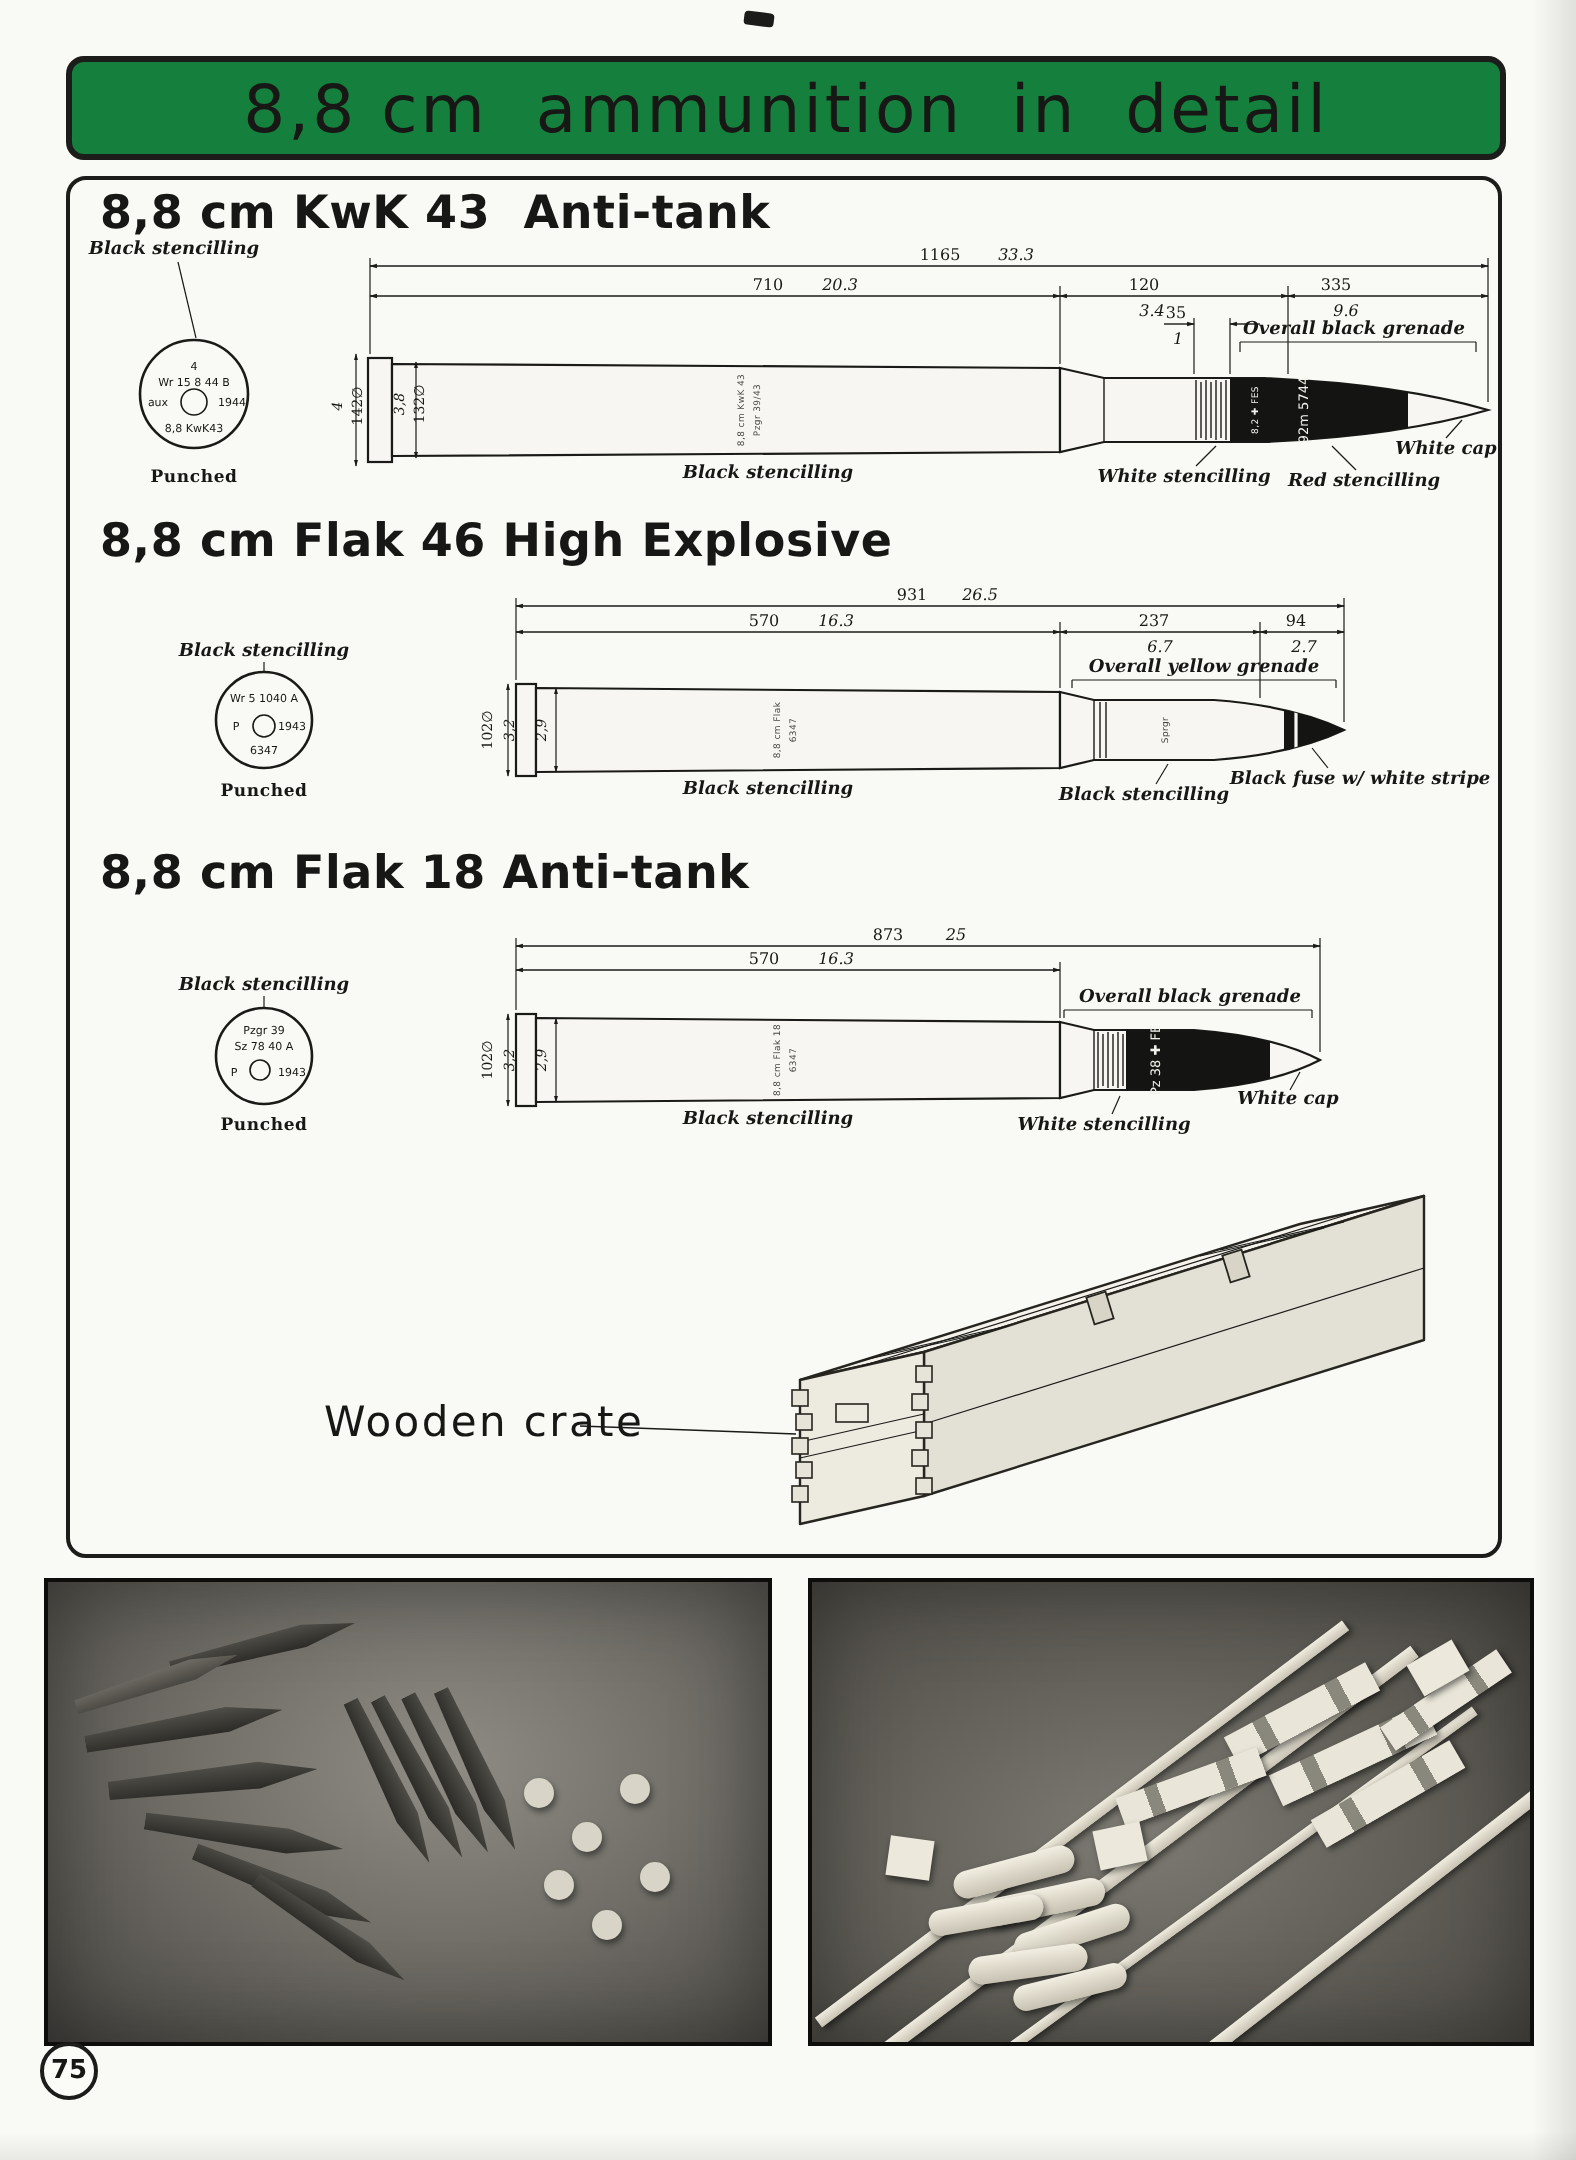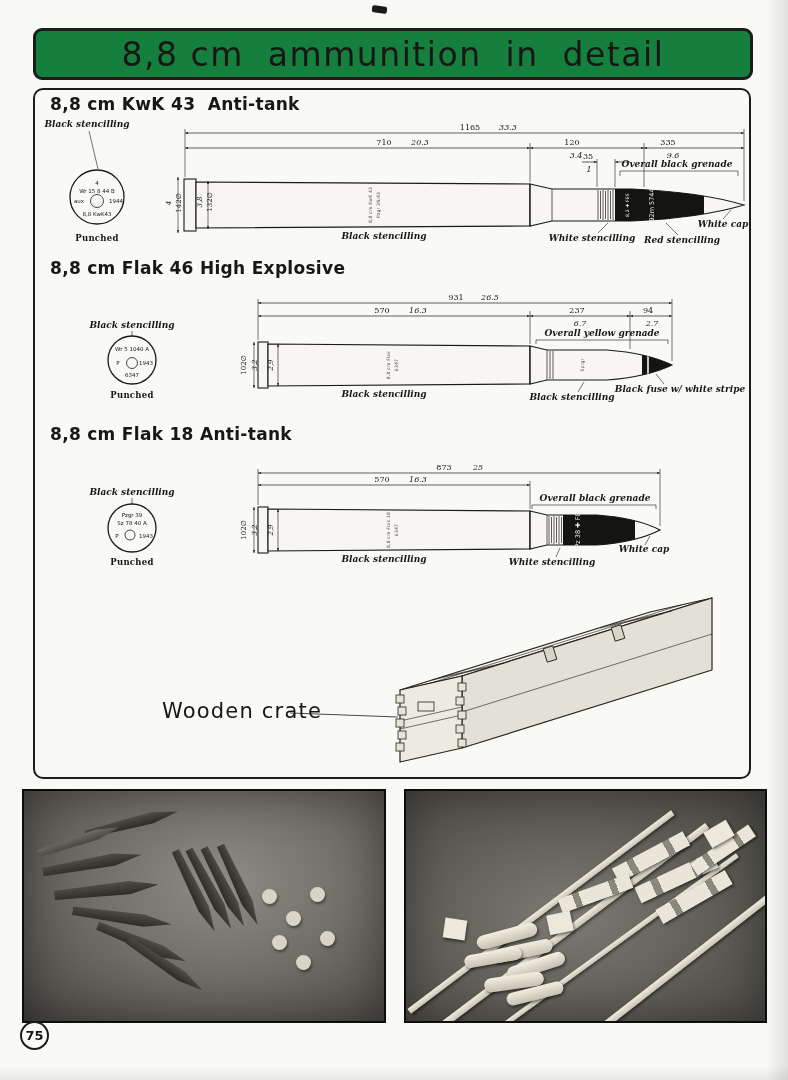--- a/index.html
+++ b/index.html
@@ -9,21 +9,21 @@
         background:linear-gradient(90deg,rgba(0,0,0,0),rgba(0,0,0,.10));}
   .bottom-shade{position:absolute;left:0;bottom:0;width:100%;height:14px;
         background:linear-gradient(rgba(0,0,0,0),rgba(0,0,0,.07));}
   .artifact{position:absolute;left:372px;top:6px;width:15px;height:7px;background:#1b1b19;
         border-radius:2px;transform:rotate(7deg);}
   .title-box{position:absolute;left:33px;top:28px;width:714px;height:46px;border:3px solid #1c1c1a;
         border-radius:9px;background:#15803d;display:flex;align-items:center;justify-content:center;}
   .title-box span{font-size:33px;letter-spacing:1.5px;white-space:pre;}
   .main-box{position:absolute;left:33px;top:88px;width:714px;height:687px;border:2px solid #1c1c1a;
         border-radius:10px;}
-  .sec-h{position:absolute;font-size:17px;font-weight:600;letter-spacing:.3px;white-space:pre;}
+  .sec-h{position:absolute;font-size:23px;font-weight:600;letter-spacing:.3px;white-space:pre;}
   .notes{position:absolute;left:58px;top:595px;font:italic 11px "DejaVu Serif",serif;line-height:1.85;}
   .crate-label{position:absolute;left:162px;top:699px;font-size:21px;letter-spacing:1.2px;}
   .page-num{position:absolute;left:20px;top:1021px;width:25px;height:25px;border:2px solid #1c1c1a;
         border-radius:50%;display:flex;align-items:center;justify-content:center;
         font-size:13px;font-weight:700;background:#fbfbf7;}
   .diag{position:absolute;}
   
   svg .s13{stroke:#1a1a18;stroke-width:1.3;}
   svg .s11{stroke:#1a1a18;stroke-width:1.1;}
   svg .s08{stroke:#1a1a18;stroke-width:.8;}

